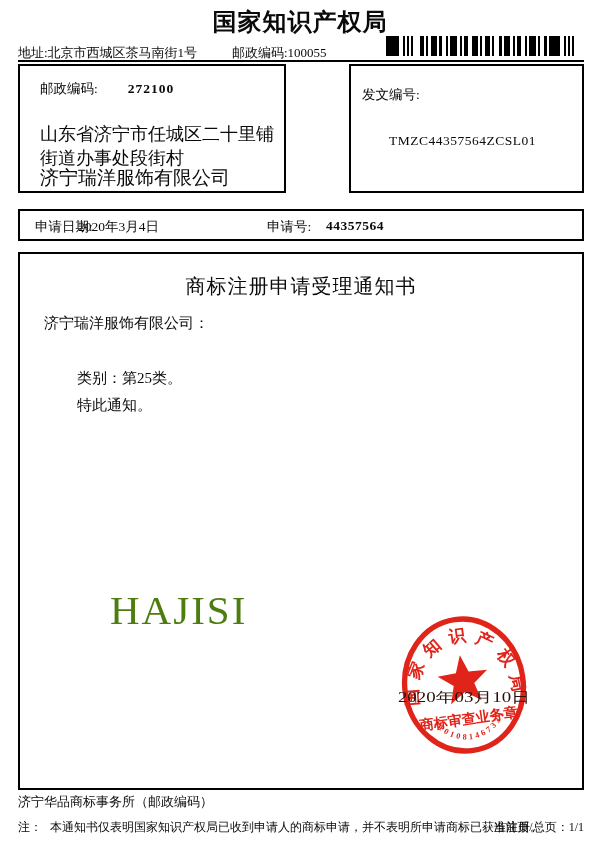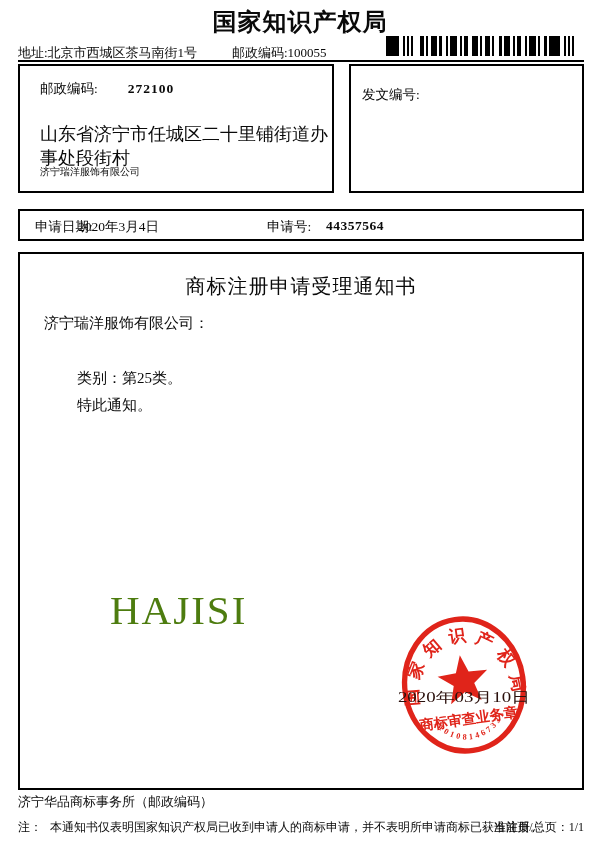--- a/index.html
+++ b/index.html
@@ -15,25 +15,25 @@
     font-size:24px; font-weight:bold; letter-spacing:1px;
   }
   .addr-line { top:44px; font-size:13px; }
   .addr-left { left:18px; }
   .addr-post { left:232px; }
   .barcode { left:386px; top:36px; width:203px; height:20px; display:flex; align-items:stretch; }
   .barcode .bar { background:#000; height:100%; flex:none; }
   .top-rule { top:60px; left:18px; width:566px; height:2px; background:#000; }
 
   .box { border:2px solid #000; background:#fff; }
-  .recipient-box { left:18px; top:64px; width:316px; height:129px; }
+  .recipient-box { left:18px; top:64px; width:268px; height:129px; }
   .recipient-box .row1 { position:absolute; left:20px; top:14px; font-size:13.5px; }
   .recipient-box .row1 .val { margin-left:30px; font-weight:bold; letter-spacing:1px; }
   .recipient-box .row2 { position:absolute; left:20px; top:56px; font-size:18px; }
-  .recipient-box .row3 { position:absolute; left:20px; top:99px; font-size:10px; }
+  .recipient-box .row3 { position:absolute; left:20px; top:99px; font-size:19px; }
 
   .docnum-box { left:349px; top:64px; width:235px; height:129px; }
   .docnum-box .label { position:absolute; left:11px; top:20px; font-size:13.5px; }
   .docnum-box .value { position:absolute; left:38px; top:67px; font-size:13.5px; letter-spacing:0.5px; }
 
   .app-bar { left:18px; top:209px; width:566px; height:32px; }
   .app-bar span { position:absolute; top:7px; font-size:13.5px; }
   .app-date-label { left:15px; }
   .app-date-value { left:58px; }
   .app-num-label { left:247px; }
@@ -102,20 +102,21 @@
   <div class="abs box recipient-box">
     <div class="row1">
       <span>邮政编码:</span><span class="val">272100</span>
     </div>
     <div class="row2">山东省济宁市任城区二十里铺街道办事处段街村</div>
     <div class="row3">济宁瑞洋服饰有限公司</div>
   </div>
 
   <div class="abs box docnum-box">
     <div class="label">发文编号:</div>
+    <div class="value">TMZC44357564ZCSL01</div>
   </div>
 
   <div class="abs box app-bar">
     <span class="app-date-label">申请日期:</span>
     <span class="app-date-value">2020年3月4日</span>
     <span class="app-num-label">申请号:</span>
     <span class="app-num-value">44357564</span>
   </div>
 
   <div class="abs box main-box">

